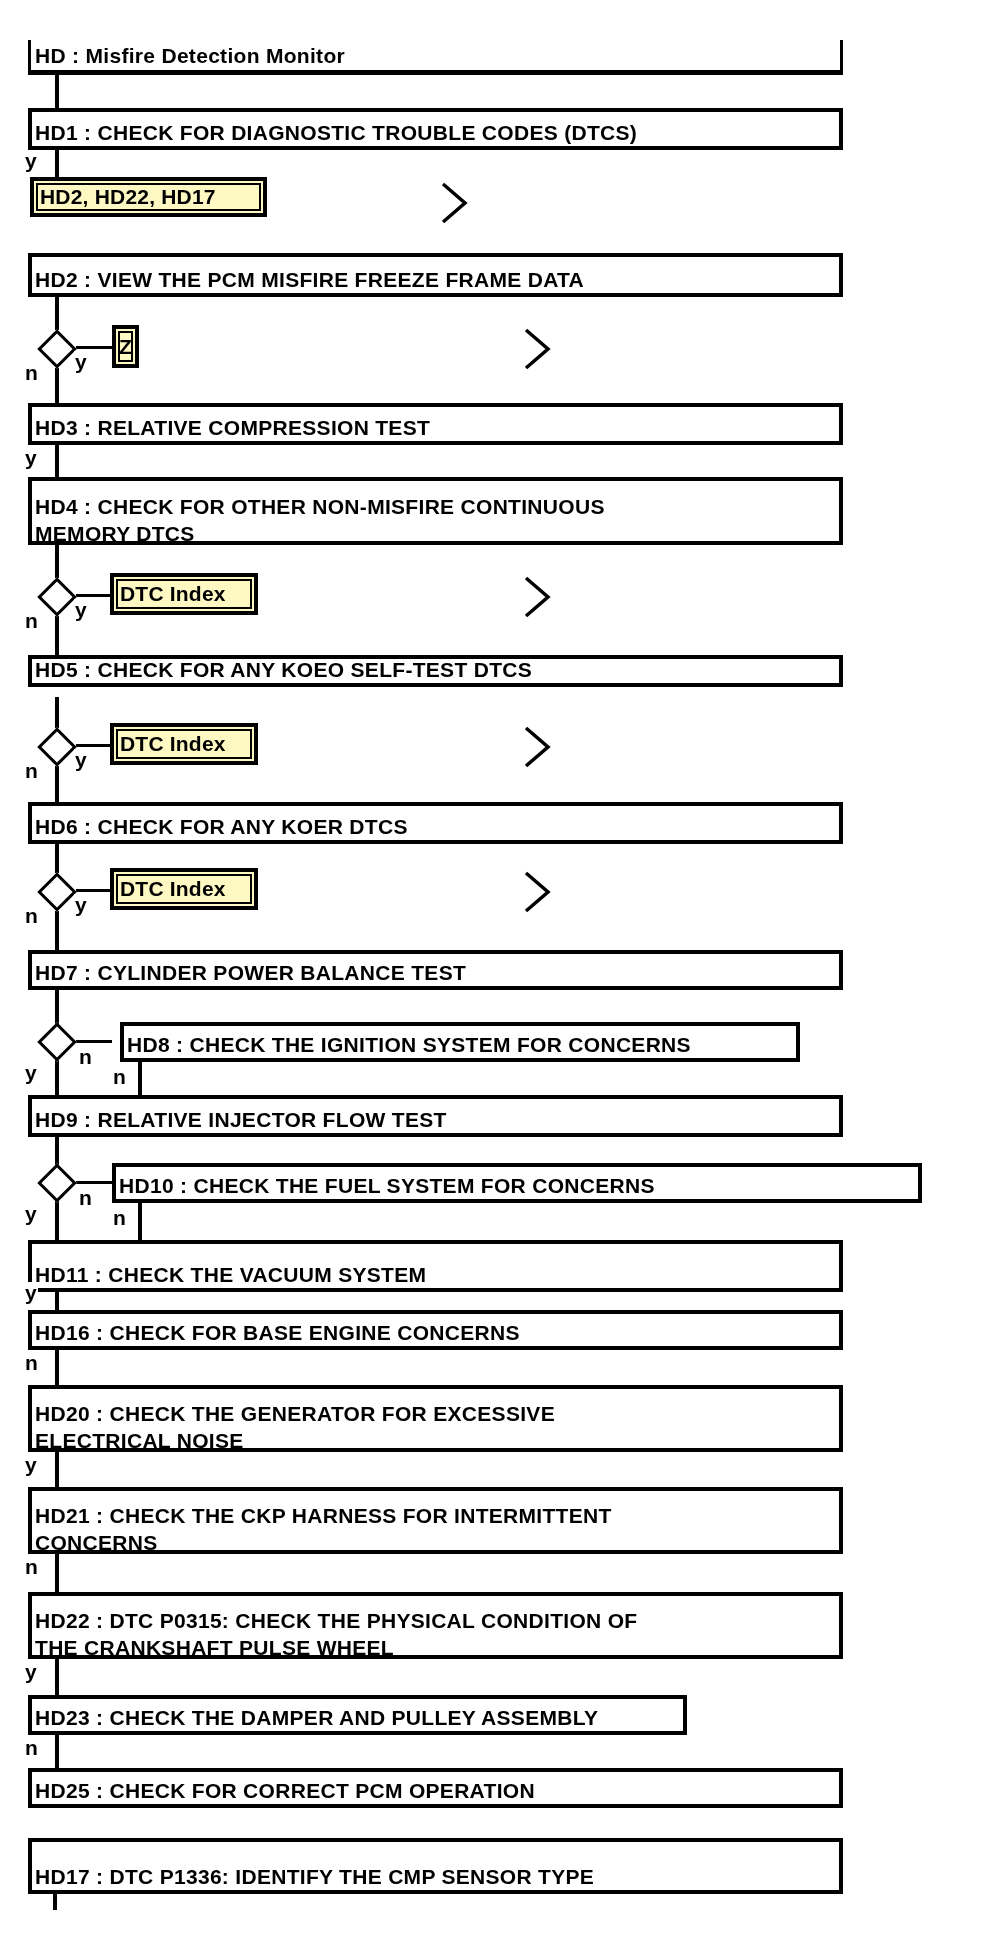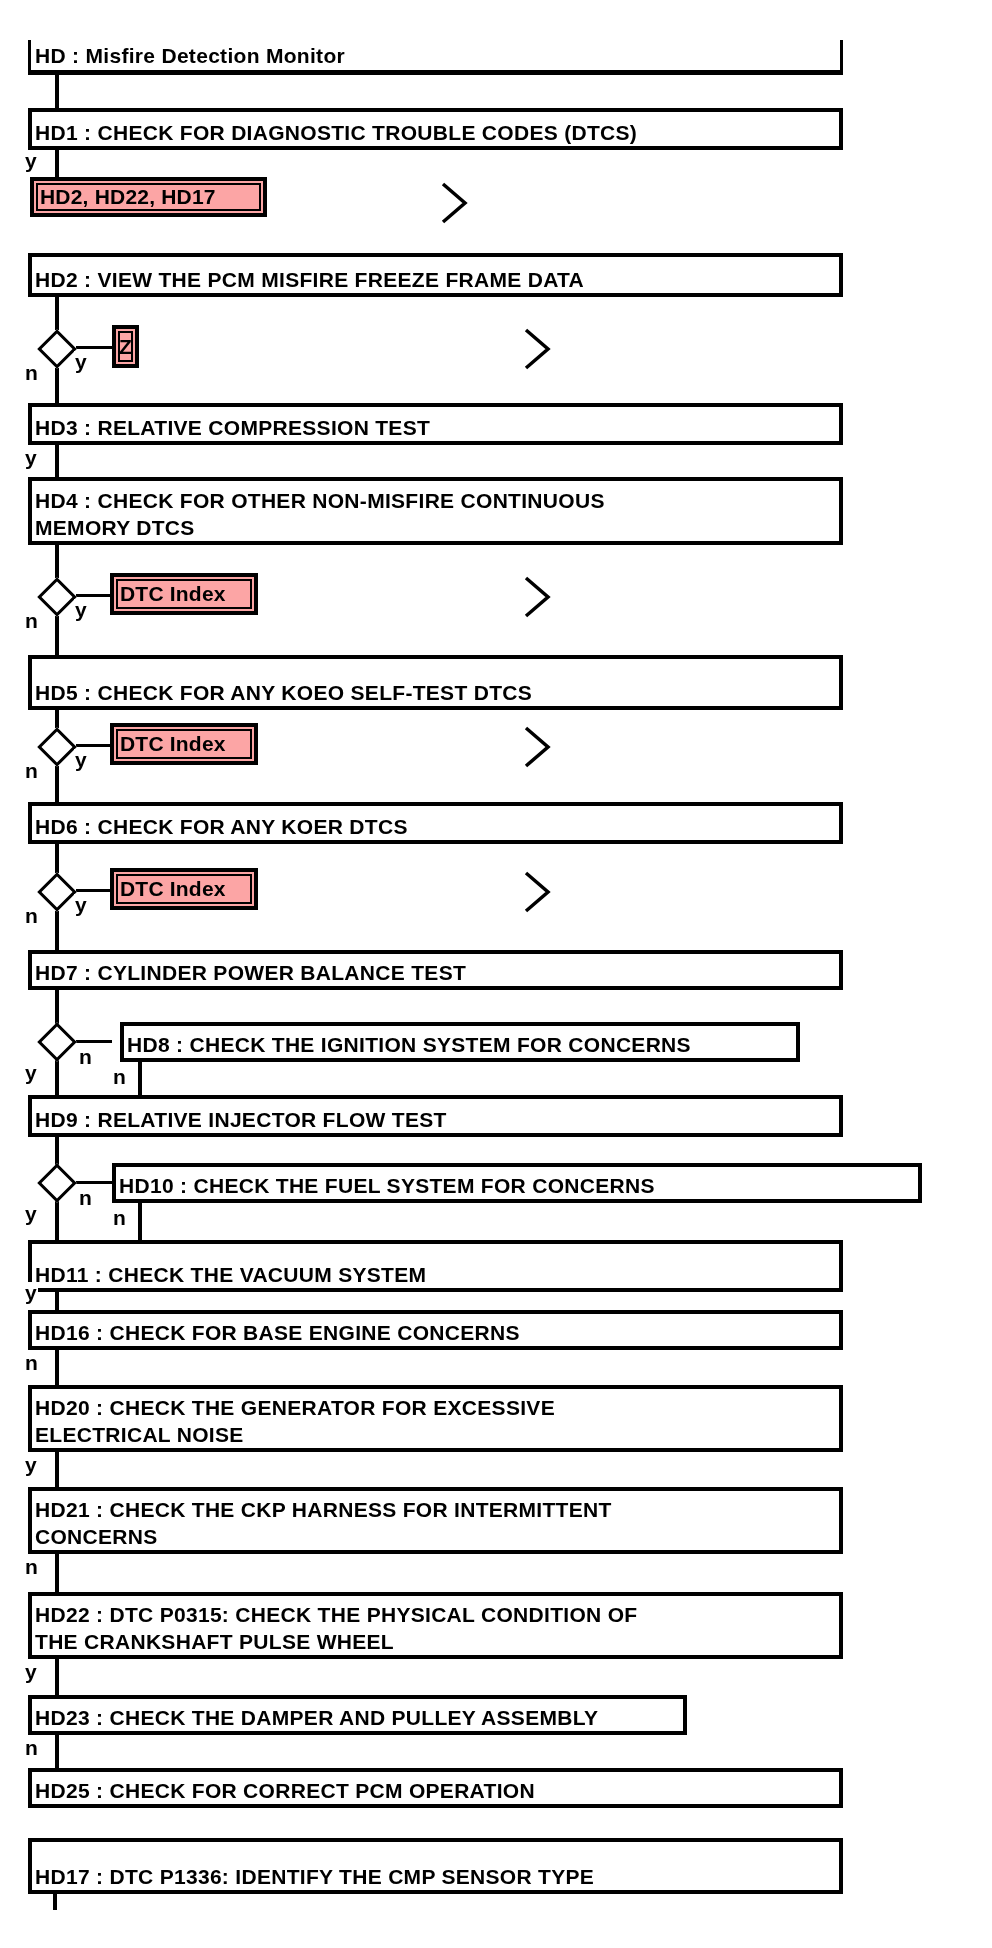--- a/index.html
+++ b/index.html
@@ -7,30 +7,30 @@
     position:relative;width:992px;height:1948px;background:#ffffff;
     font-family:"Liberation Sans",sans-serif;font-weight:bold;color:#000;
     overflow:hidden;
   }
   
   .box{
     position:absolute;box-sizing:border-box;border:4px solid #000;background:#fff;
     display:flex;align-items:flex-end;font-size:21px;letter-spacing:0.3px;
     padding:0 4px 0 3px;white-space:pre-line;line-height:27px;z-index:3;
   }
-  .box.top{align-items:flex-end;padding-top:17px;}
+  .box.top{align-items:center;padding-top:17px;}
   
   .entry{
     position:absolute;box-sizing:border-box;background:#fff;
     border-left:3px solid #000;border-right:3px solid #000;border-bottom:5px solid #000;
     display:flex;align-items:flex-end;padding:0 4px 2px 4px;
     font-size:21px;letter-spacing:0.3px;z-index:3;white-space:nowrap;
   }
   
-  .ref{position:absolute;box-sizing:border-box;border:4px solid #000;background:#fca5a5;z-index:3;}
+  .ref{position:absolute;box-sizing:border-box;border:4px solid #000;background:#fef9c3;z-index:3;}
   .ref-inner{
     position:absolute;left:2px;right:2px;top:2px;bottom:2px;border:2px solid #000;
     display:flex;align-items:center;padding-left:2px;font-size:21px;letter-spacing:0.2px;
     white-space:nowrap;overflow:hidden;
   }
   .ref-inner.center{justify-content:center;padding-left:0;}
   
   .vline{position:absolute;width:4px;background:#000;z-index:1;}
   .hline{position:absolute;height:3px;background:#000;z-index:1;}
   
@@ -120,21 +120,21 @@
   <div class="diamond" style="left:43px;top:583px;"></div>
   <div class="ref" style="left:110px;top:573px;width:148px;height:42px;">
     <div class="ref-inner">DTC Index</div>
   </div>
   <div class="lbl" style="left:74px;top:599px;">y</div>
   <div class="lbl" style="left:24px;top:610px;">n</div>
   <svg class="chev" style="left:523px;top:575px;" width="28" height="44" viewBox="0 0 28 44">
     <polyline points="3,3 25,22 3,41" fill="none" stroke="#000" stroke-width="3.5"></polyline>
   </svg>
 
-  <div class="box" style="left:28px;top:655px;width:815px;height:55px;">
+  <div class="box" style="left:28px;top:655px;width:815px;height:32px;">
     <span>HD5 : CHECK FOR ANY KOEO SELF-TEST DTCS</span>
   </div>
   <div class="diamond" style="left:43px;top:733px;"></div>
   <div class="ref" style="left:110px;top:723px;width:148px;height:42px;">
     <div class="ref-inner">DTC Index</div>
   </div>
   <div class="lbl" style="left:74px;top:749px;">y</div>
   <div class="lbl" style="left:24px;top:760px;">n</div>
   <svg class="chev" style="left:523px;top:725px;" width="28" height="44" viewBox="0 0 28 44">
     <polyline points="3,3 25,22 3,41" fill="none" stroke="#000" stroke-width="3.5"></polyline>

